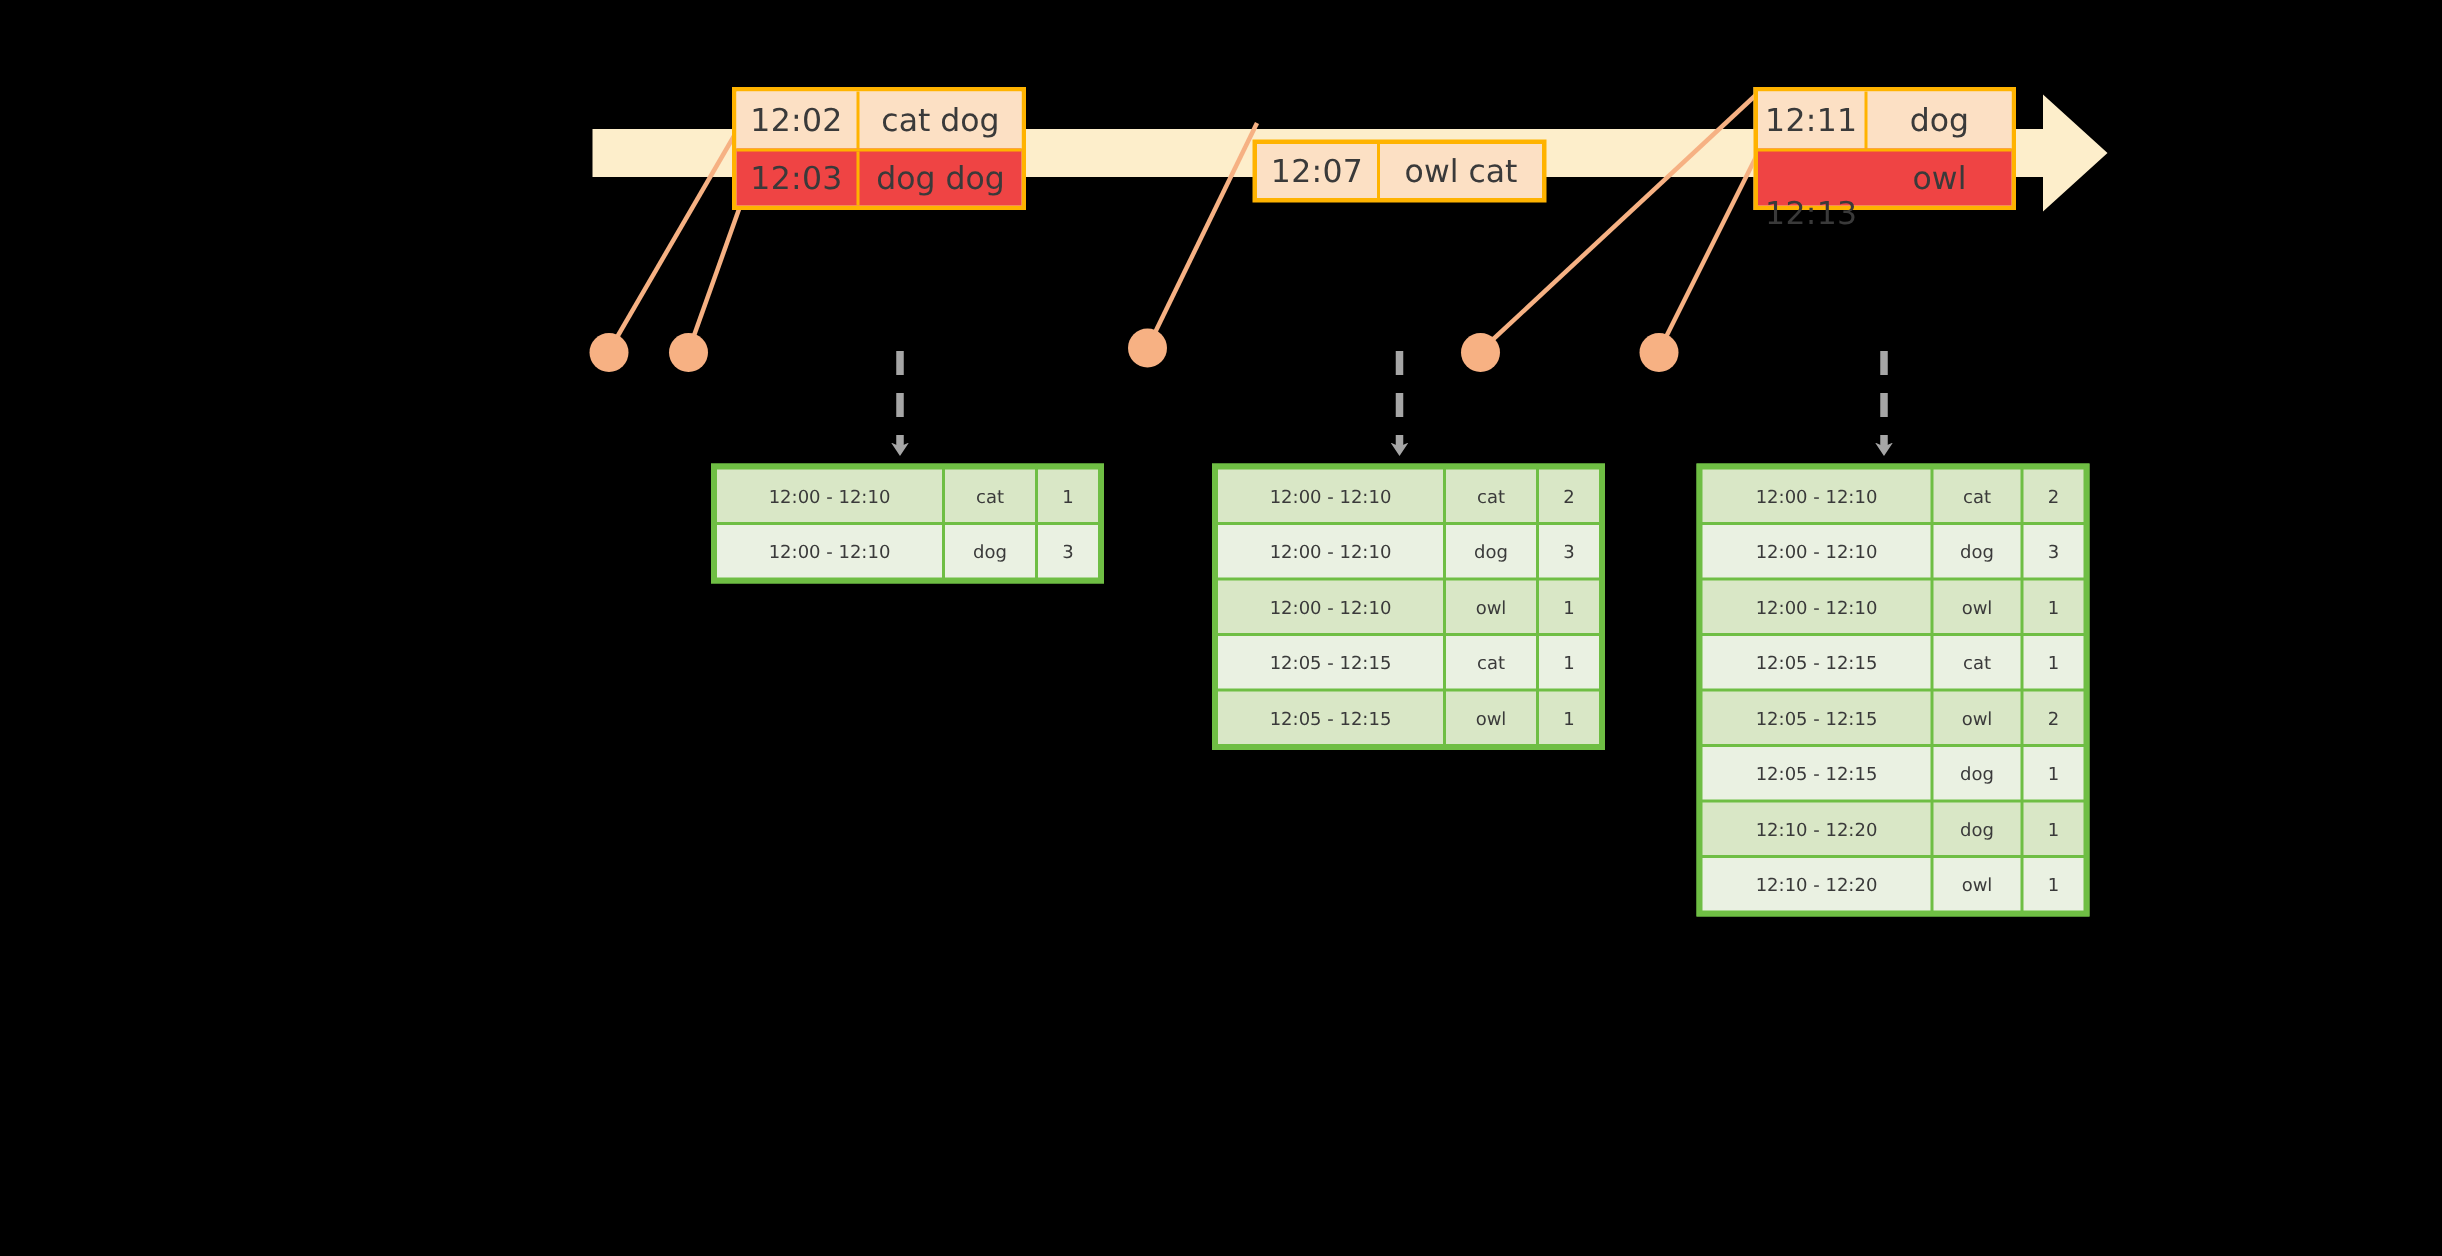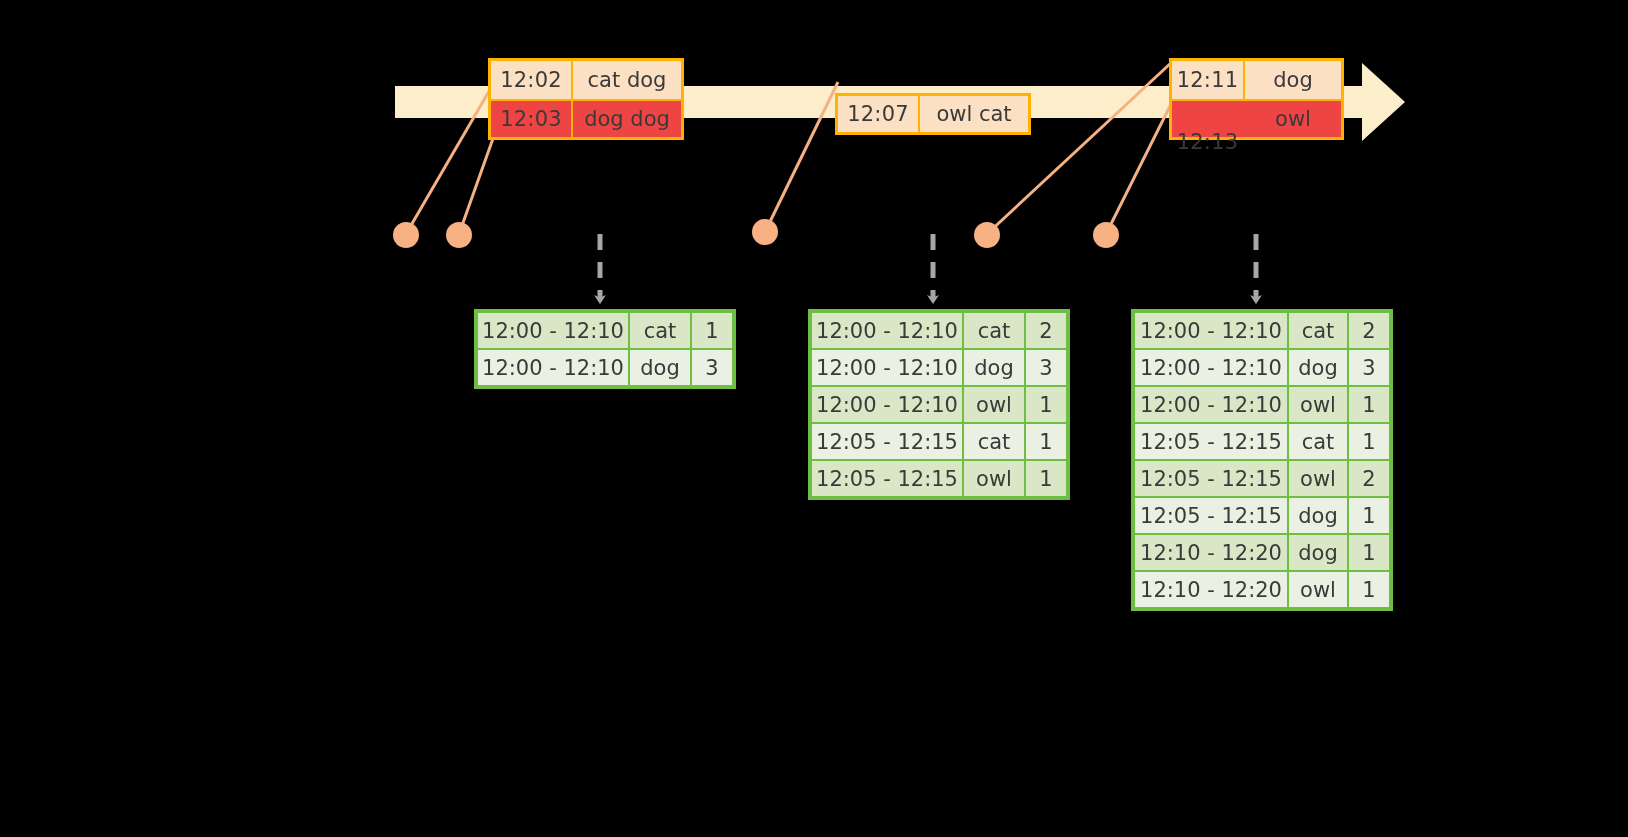--- a/index.html
+++ b/index.html
@@ -72,21 +72,21 @@
   .rt-row {
     display: flex;
     flex-direction: row;
     height: 35px;
     gap: 2px;
   }
   .rt-cell {
     display: flex;
     align-items: center;
     justify-content: center;
-    font-size: 21px;
+    font-size: 12px;
     color: #3a3a3a;
     box-sizing: border-box;
   }
   .rt-row.even .rt-cell { background: #D9E7C6; }
   .rt-row.odd  .rt-cell { background: #EAF1E2; }
   .rt-window { width: 150px; }
   .rt-word   { width: 60px; }
   .rt-count  { width: 40px; }
 
   

